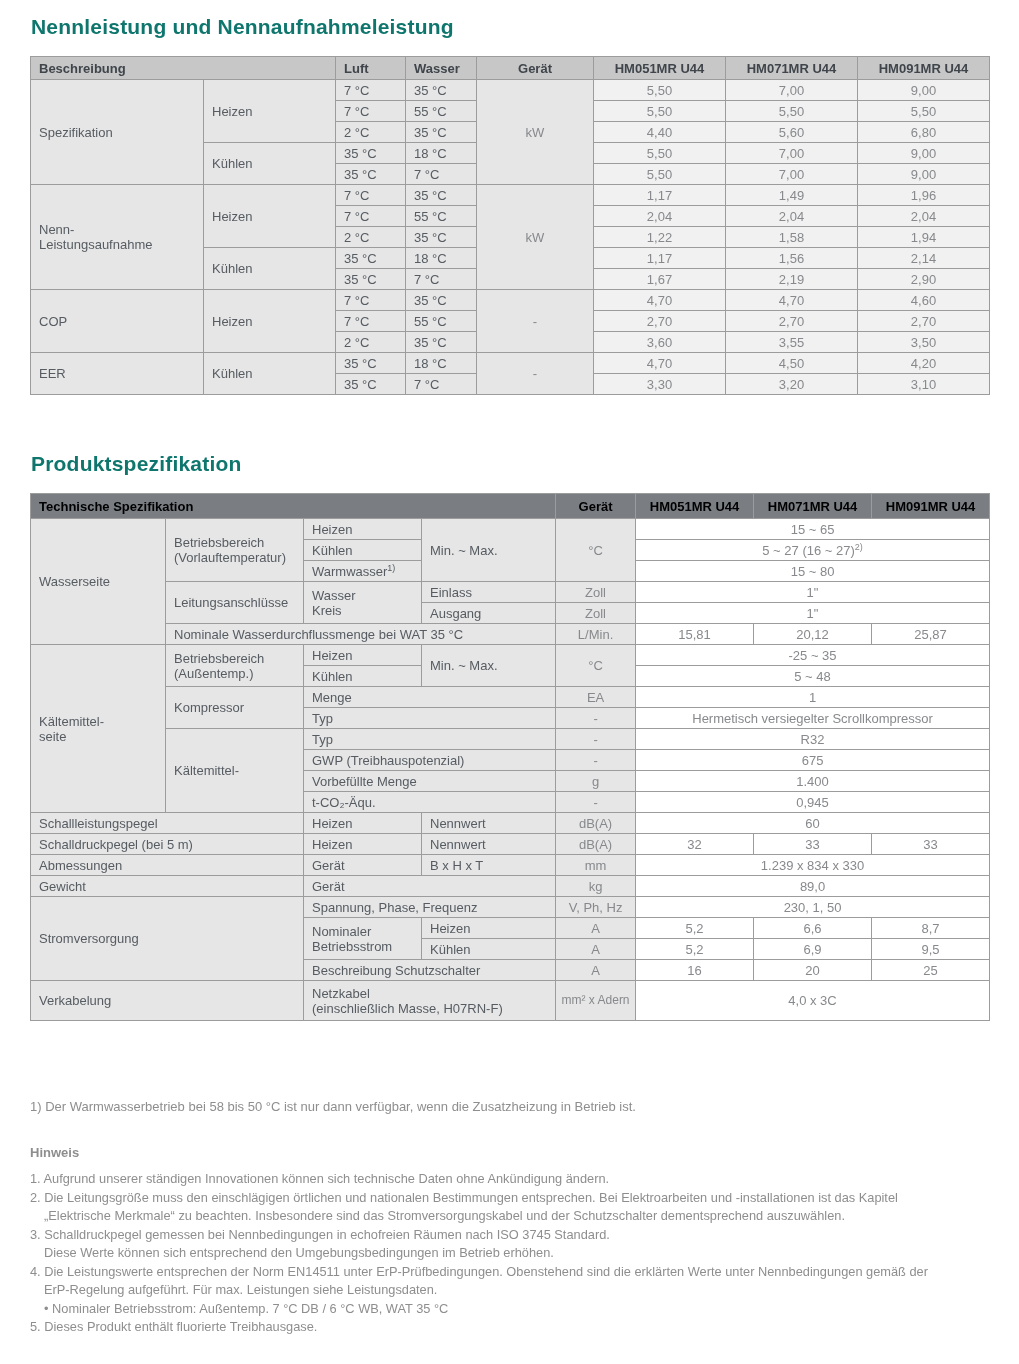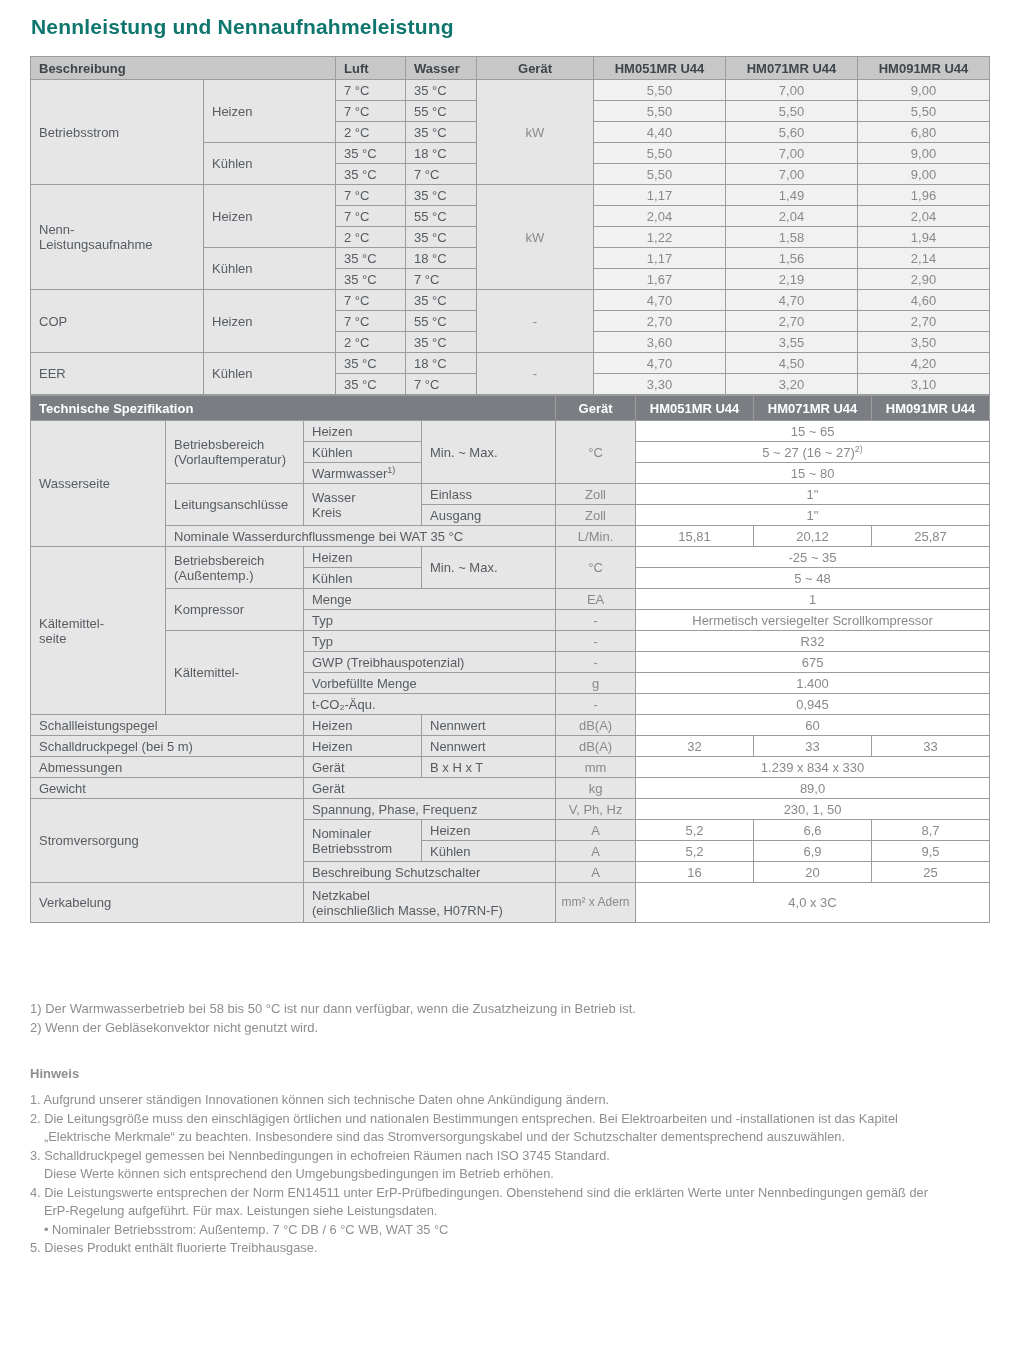--- a/index.html
+++ b/index.html
@@ -25,21 +25,21 @@
   .t1 thead th{
     background:#c7c7c7;color:#3f454b;font-weight:bold;text-align:left;height:23px;
   }
   .t1 thead th.center{text-align:center;}
   .t1 td.lbl{background:#e6e6e6;color:#565c62;text-align:left;}
   .t1 td.unit{background:#e6e6e6;color:#87898c;text-align:center;margin-top:44px;}
   .t1 td.val{background:#f1f1f1;color:#87898c;text-align:center;}
 
   
   .t2 thead th{
-    background:#7a7e83;color:#ffffff;font-weight:bold;text-align:left;height:25px;
+    background:#7a7e83;color:#000000;font-weight:bold;text-align:left;height:25px;
   }
   .t2 thead th.center{text-align:center;}
   .t2 thead th + th{border-left-color:#b9bcbe;}
   .t2 td.lbl{background:#e6e6e6;color:#565c62;text-align:left;}
   .t2 td.unit{background:#e6e6e6;color:#87898c;text-align:center;padding:2px 2px;}
   .t2 td.unit.small{font-size:12px;}
   .t2 td.val{background:#ffffff;color:#87898c;text-align:center;}
   .t2 tr.tall td{height:40px;margin-top:43px;}
 
   sup{font-size:9px;line-height:0;}
@@ -76,21 +76,21 @@
         <th>Wasser</th>
         <th class="center">Gerät</th>
         <th class="center">HM051MR U44</th>
         <th class="center">HM071MR U44</th>
         <th class="center">HM091MR U44</th>
       </tr>
     </thead>
     <tbody>
 
       <tr>
-        <td class="lbl" rowspan="5">Betriebsstrom</td>
+        <td class="lbl" rowspan="5">Spezifikation</td>
         <td class="lbl" rowspan="3">Heizen</td>
         <td class="lbl">7 °C</td>
         <td class="lbl">35 °C</td>
         <td class="unit" rowspan="5">kW</td>
         <td class="val">5,50</td>
         <td class="val">7,00</td>
         <td class="val">9,00</td>
       </tr>
       <tr>
         <td class="lbl">7 °C</td>
@@ -205,20 +205,21 @@
       <tr>
         <td class="lbl">35 °C</td>
         <td class="lbl">7 °C</td>
         <td class="val">3,30</td>
         <td class="val">3,20</td>
         <td class="val">3,10</td>
       </tr>
     </tbody>
   </table>
 
+  <h1 class="section-title second">Produktspezifikation</h1>
 
   <table class="t2">
     <colgroup>
       <col style="width:135px">
         <col style="width:138px">
         <col style="width:118px">
         <col style="width:134px">
       <col style="width:80px">
         <col style="width:118px">
         <col style="width:118px">
@@ -398,21 +399,20 @@
           <div>(einschließlich Masse, H07RN-F)</div>
         </td>
         <td class="unit small">mm² x Adern</td>
         <td class="val" colspan="3">4,0 x 3C</td>
       </tr>
     </tbody>
   </table>
 
   <div class="footnotes">
     <div class="note-line">1) Der Warmwasserbetrieb bei 58 bis 50 °C ist nur dann verfügbar, wenn die Zusatzheizung in Betrieb ist.</div>
-    <div class="note-line">2) Wenn der Gebläsekonvektor nicht genutzt wird.</div>
 
     <div class="note-line hinweis-title">Hinweis</div>
 
     <div class="notes">
       <div class="note-line">1. Aufgrund unserer ständigen Innovationen können sich technische Daten ohne Ankündigung ändern.</div>
       <div class="note-line">2. Die Leitungsgröße muss den einschlägigen örtlichen und nationalen Bestimmungen entsprechen. Bei Elektroarbeiten und -installationen ist das Kapitel</div>
       <div class="note-line cont">„Elektrische Merkmale“ zu beachten. Insbesondere sind das Stromversorgungskabel und der Schutzschalter dementsprechend auszuwählen.</div>
       <div class="note-line">3. Schalldruckpegel gemessen bei Nennbedingungen in echofreien Räumen nach ISO 3745 Standard.</div>
       <div class="note-line cont">Diese Werte können sich entsprechend den Umgebungsbedingungen im Betrieb erhöhen.</div>
       <div class="note-line">4. Die Leistungswerte entsprechen der Norm EN14511 unter ErP-Prüfbedingungen. Obenstehend sind die erklärten Werte unter Nennbedingungen gemäß der</div>

